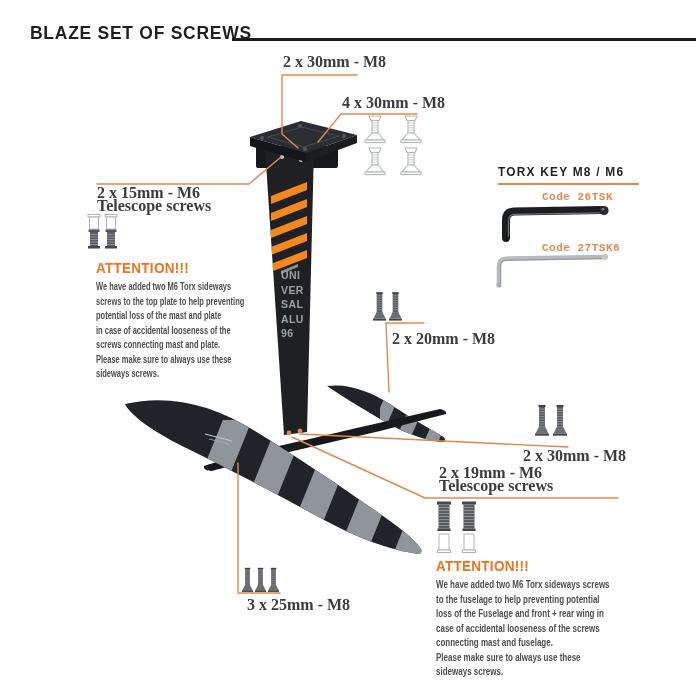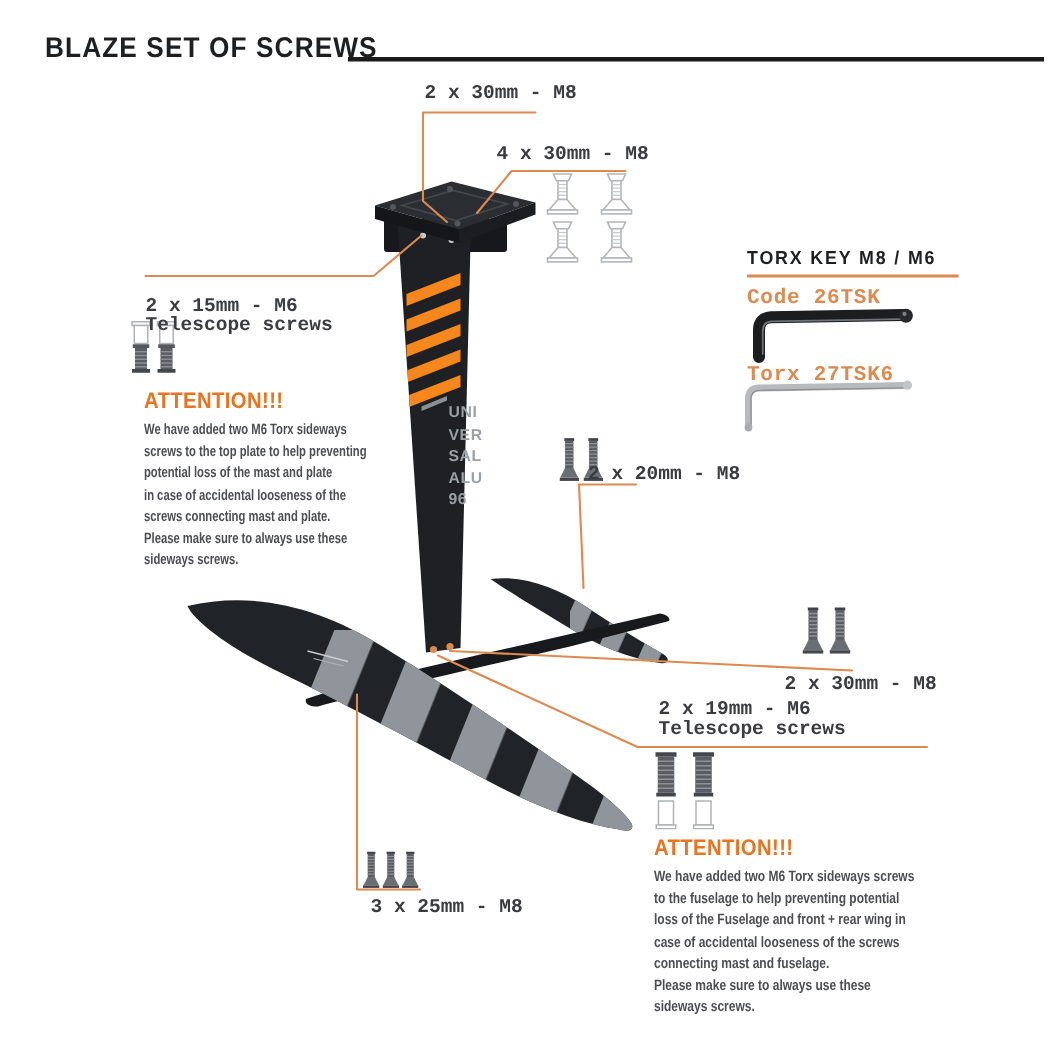--- a/index.html
+++ b/index.html
@@ -22,44 +22,44 @@
   .page-title{
     left:30px;top:22px;
     font-size:19px;font-weight:bold;color:#1d1f21;
     letter-spacing:.8px;white-space:nowrap;
     transform:scaleX(.92);transform-origin:left top;
   }
   .title-rule{left:232px;top:38px;width:464px;height:3px;background:#1b1b1b;}
   
   .lbl{
     position:absolute;
-    font-family:Liberation Mono, monospace;
-    font-size:13px;font-weight:bold;color:var(--text);
+    font-family:Liberation Serif, serif;
+    font-size:16px;font-weight:bold;color:var(--text);
     white-space:nowrap;line-height:12.5px;letter-spacing:0px;
   }
   .lbl-mast-top{left:283px;top:56px;}
-  .lbl-plate{left:331px;top:97px;}
-  .lbl-tel-top{left:97px;top:198px;}
-  .lbl-stab{left:392px;top:310px;}
+  .lbl-plate{left:342px;top:97px;}
+  .lbl-tel-top{left:97px;top:187px;}
+  .lbl-stab{left:392px;top:333px;}
   .lbl-fus{left:523px;top:450px;}
   .lbl-tel-bot{left:439px;top:467px;}
   .lbl-front{left:247px;top:599px;}
   
   .torx-heading{
     left:498px;top:165px;
     font-size:12.5px;font-weight:bold;color:#1d1f21;
     letter-spacing:1.3px;white-space:nowrap;
     transform:scaleX(.95);transform-origin:left top;
   }
   .torx-rule{left:498px;top:183px;width:141px;height:2px;background:var(--accent);}
   .torx-code{
     position:absolute;
     font-family:"Liberation Mono",monospace;
-    font-size:14px;font-weight:bold;color:var(--accent);
-    letter-spacing:.5px;white-space:nowrap;
+    font-size:11px;font-weight:bold;color:var(--accent);
+    letter-spacing:.5px;white-space:nowrap;margin-left:44px;
   }
   .torx-code-1{left:498px;top:191px;}
   .torx-code-2{left:498px;top:242px;}
   
   .attn-heading{
     position:absolute;
     font-size:15px;font-weight:bold;color:var(--attention);
     letter-spacing:.3px;white-space:nowrap;
     transform:scaleX(.9);transform-origin:left top;
   }
@@ -72,21 +72,21 @@
   .attn-top-heading{left:96px;top:259px;}
   .attn-top-body{left:96px;top:280px;width:215px;transform:scaleX(.75);}
   .attn-bot-heading{left:436px;top:557px;}
   .attn-bot-body{left:436px;top:578px;width:250px;transform:scaleX(.8);}
   
   .mast-text{
     left:281px;top:268px;
     font-size:10.5px;font-weight:bold;color:#9aa0a6;
     line-height:14.5px;letter-spacing:.4px;
   }
-  .mast-text div{white-space:nowrap;margin-left:18px;}
+  .mast-text div{white-space:nowrap;}
   
   svg.canvas{position:absolute;left:0;top:0;width:700px;height:700px;}
   .leader{stroke:var(--accent);stroke-width:1.4;fill:none;stroke-linejoin:round;stroke-linecap:round;}
   .mast-stripe{fill:var(--stripe);}
   .orange-dot{fill:var(--accent);}
 </style>
 </head>
 <body>
 
 <svg class="canvas" viewBox="0 0 700 700" aria-hidden="true">
@@ -289,21 +289,21 @@
 <div class="lbl lbl-tel-bot">
   <div>2 x 19mm - M6</div>
   <div>Telescope screws</div>
 </div>
 
 <div class="lbl lbl-front">3 x 25mm - M8</div>
 
 <div class="abs torx-heading">TORX KEY M8 / M6</div>
 <div class="abs torx-rule"></div>
 <div class="torx-code torx-code-1">Code 26TSK</div>
-<div class="torx-code torx-code-2">Torx 27TSK6</div>
+<div class="torx-code torx-code-2">Code 27TSK6</div>
 
 <div class="attn-heading attn-top-heading">ATTENTION!!!</div>
 <div class="attn-body attn-top-body">We have added two M6 Torx sideways
 screws to the top plate to help preventing
 potential loss of the mast and plate
 in case of accidental looseness of the
 screws connecting mast and plate.
 Please make sure to always use these
 sideways screws.</div>
 

